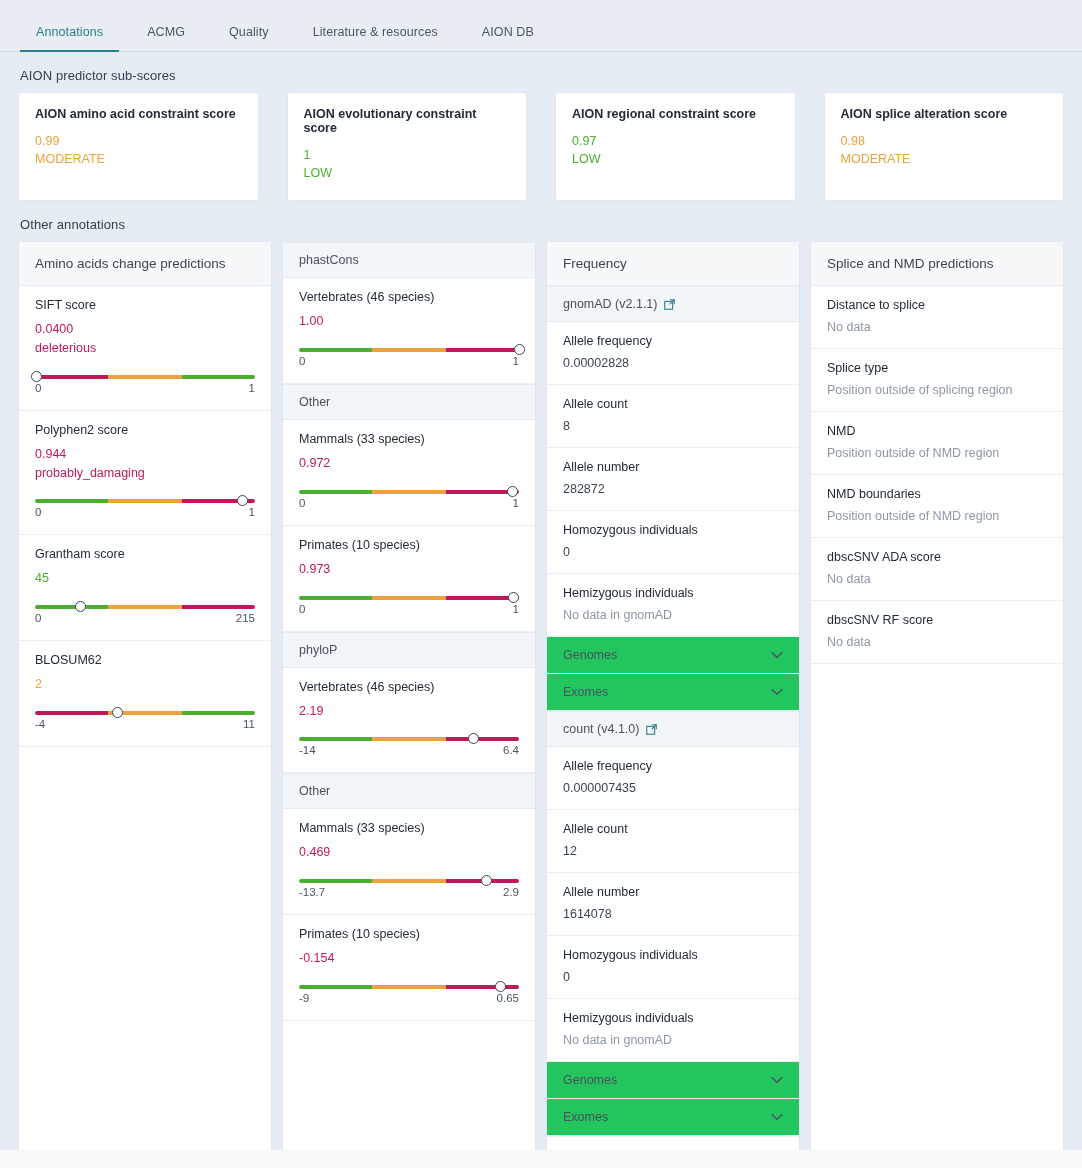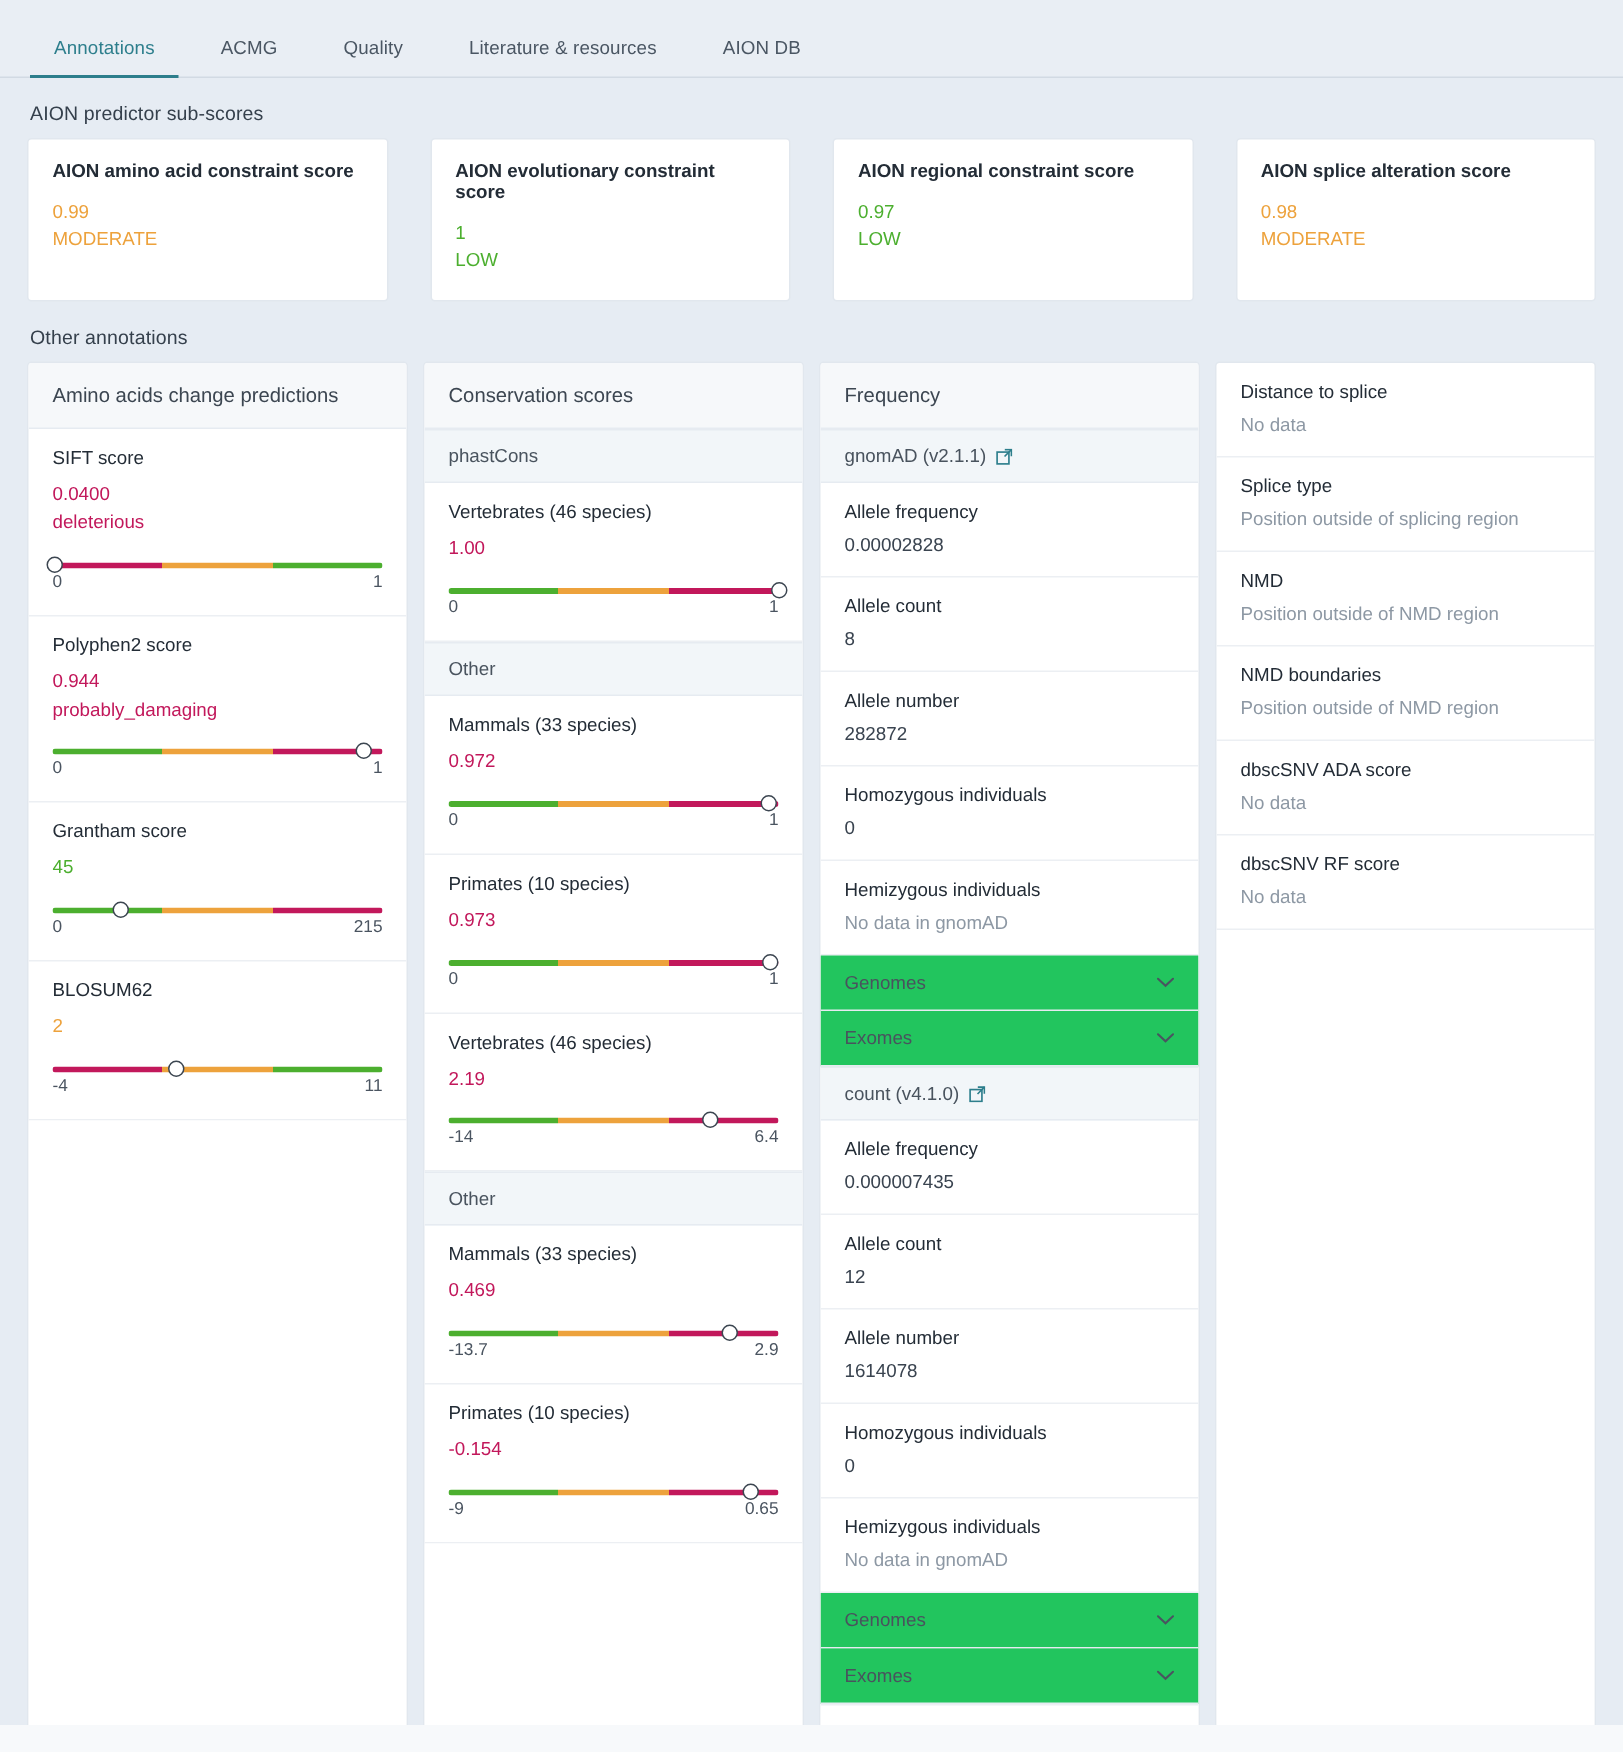--- a/index.html
+++ b/index.html
@@ -296,21 +296,20 @@
             <div class="handle" style="left:37.5%"></div>
             <div class="ticks">
               <span>-4</span>
               <span>11</span>
             </div>
           </div>
         </div>
         <div class="filler"></div>
       </div>
     <div class="col" id="col-cons">
-        <div class="col-header">Conservation scores</div>
         <div class="group-header">phastCons</div>
         <div class="row">
           <div class="row-label">Vertebrates (46 species)</div>
           <div class="score-value" style="color:#c2185b">1.00</div>
           <div class="slider">
             <div class="track">
               <span class="seg1" style="background:#4caf2f"></span>
               <span class="seg2" style="background:#eda23c"></span>
               <span class="seg3" style="background:#c2185b"></span>
             </div>
@@ -347,20 +346,21 @@
               <span class="seg2" style="background:#eda23c"></span>
               <span class="seg3" style="background:#c2185b"></span>
             </div>
             <div class="handle" style="left:97.3%"></div>
             <div class="ticks">
               <span>0</span>
               <span>1</span>
             </div>
           </div>
         </div>
+        <div class="group-header">phyloP</div>
         <div class="row">
           <div class="row-label">Vertebrates (46 species)</div>
           <div class="score-value" style="color:#c2185b">2.19</div>
           <div class="slider">
             <div class="track">
               <span class="seg1" style="background:#4caf2f"></span>
               <span class="seg2" style="background:#eda23c"></span>
               <span class="seg3" style="background:#c2185b"></span>
             </div>
             <div class="handle" style="left:79.4%"></div>
@@ -496,20 +496,21 @@
           <span class="chev">
             <svg width="12" height="8" viewBox="0 0 12 8" fill="none" stroke="#4a5460" stroke-width="1.4" stroke-linecap="round">
               <path d="M1 1.5L6 6.2L11 1.5"></path>
             </svg>
           </span>
         </div>
         <div class="tail-row"></div>
         <div class="filler"></div>
       </div>
     <div class="col" id="col-splice">
+        <div class="col-header">Splice and NMD predictions</div>
         <div class="row">
           <div class="row-label">Distance to splice</div>
           <div class="row-value muted">No data</div>
         </div>
         <div class="row">
           <div class="row-label">Splice type</div>
           <div class="row-value muted">Position outside of splicing region</div>
         </div>
         <div class="row">
           <div class="row-label">NMD</div>

